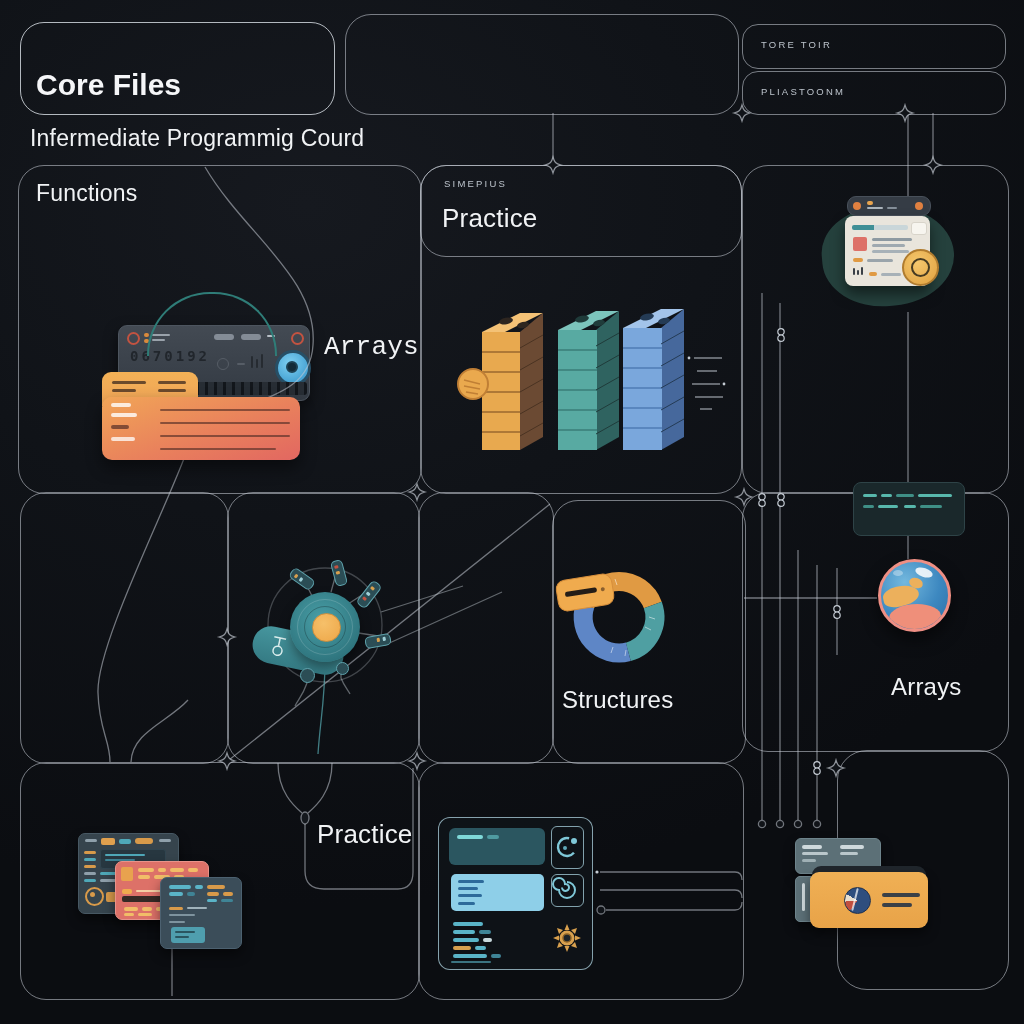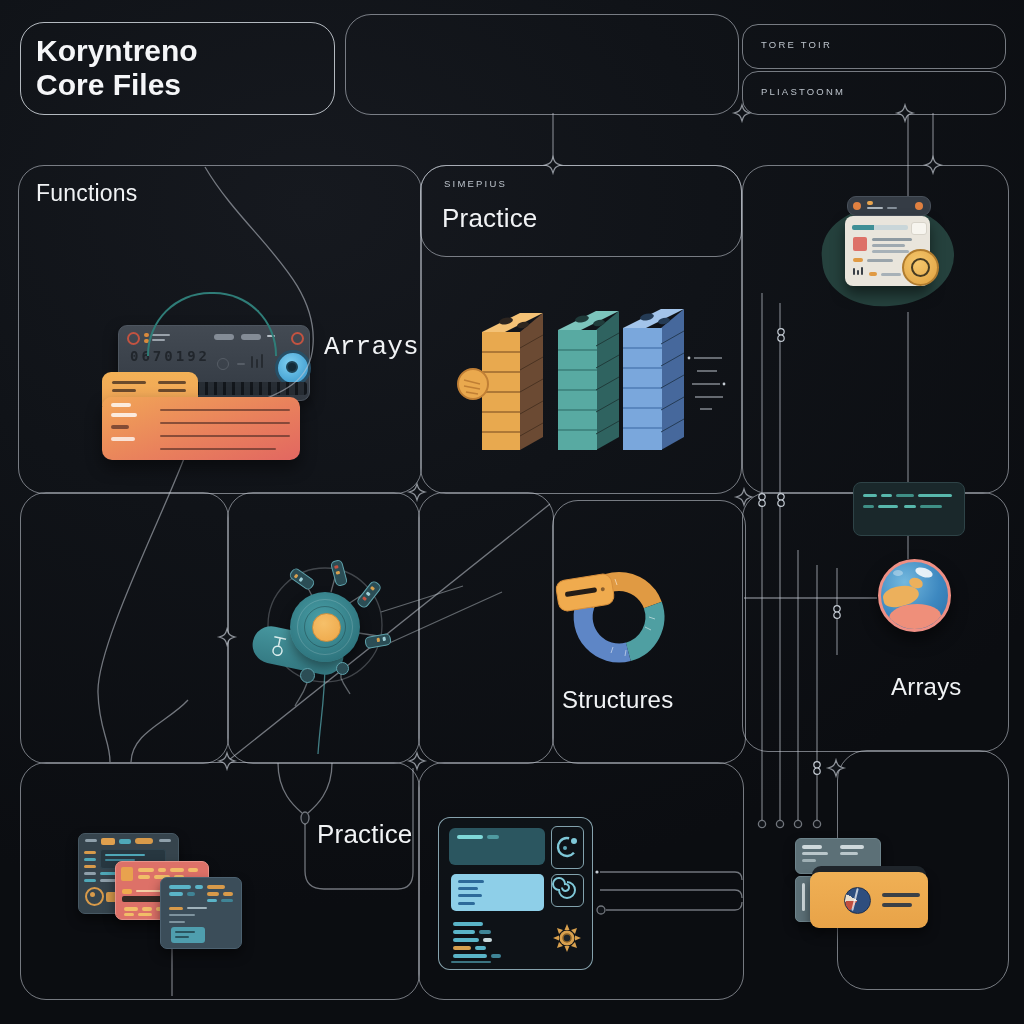--- a/index.html
+++ b/index.html
@@ -156,22 +156,22 @@
       <use href="#spark" x="417" y="761"></use>
         <use href="#spark" x="836" y="768"></use>
     </g>
     <use href="#knot" x="781" y="335"></use>
       <use href="#knot" x="762" y="500"></use>
     <use href="#knot" x="781" y="500"></use>
       <use href="#knot" x="837" y="612"></use>
     <use href="#knot" x="817" y="768"></use>
   </svg>
 
-  <div class="abs title" style="left:36px;top:34px;z-index:5;">Koryntreno</div>
   <div class="abs title" style="left:36px;top:68px;z-index:5;">Core Files</div>
+  <div class="lbl" style="left:30px;top:125px;font-size:23px;z-index:5;">Infermediate Programmig Courd</div>
   <div class="eyebrow" style="left:761px;top:39px;z-index:5;">TORE TOIR</div>
   <div class="eyebrow" style="left:761px;top:86px;z-index:5;">PLIASTOONM</div>
 
   <div class="lbl" style="left:36px;top:180px;font-size:23px;z-index:5;">Functions</div>
   <div class="eyebrow" style="left:444px;top:178px;z-index:5;">SIMEPIUS</div>
   <div class="lbl" style="left:442px;top:203px;font-size:26px;z-index:5;">Practice</div>
   <div class="lbl" style="left:324px;top:332px;font-size:26px;z-index:5;font-family:Liberation Mono, monospace;">Arrays</div>
   <div class="lbl" style="left:562px;top:686px;font-size:24px;z-index:5;">Structures</div>
   <div class="lbl" style="left:891px;top:673px;font-size:24px;z-index:5;">Arrays</div>
   <div class="lbl" style="left:317px;top:819px;font-size:26px;z-index:5;">Practice</div>

